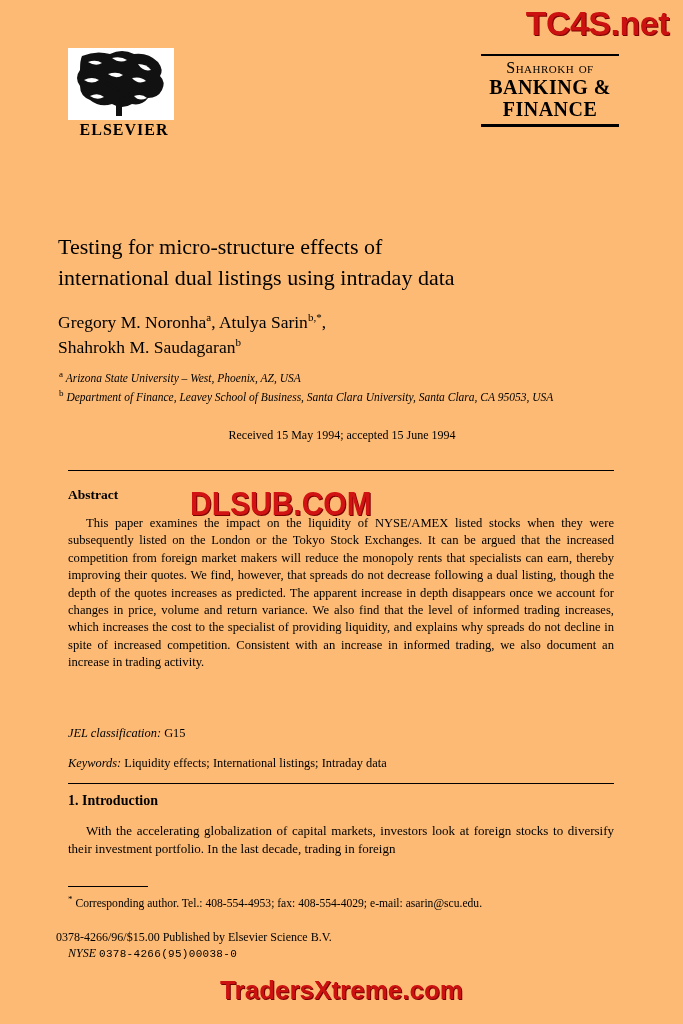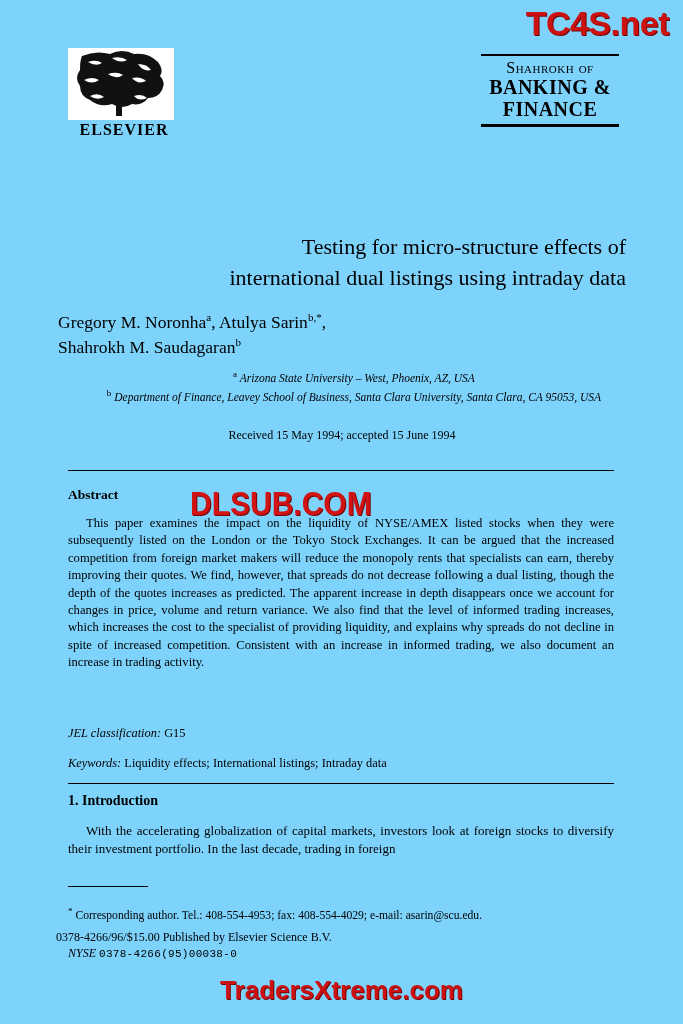--- a/index.html
+++ b/index.html
@@ -13,21 +13,21 @@
     position: relative;
     font-family: "Liberation Serif", serif;
     color: #000;
     overflow: hidden;
   }
   .page {
     position: absolute;
     left: 0; top: 0;
     width: 683px;
     height: 1024px;
-    background: #7dd3fc;
+    background: #fdba74;
   }
 
   
   .wm-top {
     position: absolute;
     right: 14px;
     top: 4px;
     font-family: "Liberation Sans", sans-serif;
     font-weight: bold;
     font-size: 34px;
@@ -113,39 +113,39 @@
   .jbf-l1 { font-size: 16px; font-variant: small-caps; letter-spacing: .5px; }
   .jbf-l2 { font-size: 20px; font-weight: bold; letter-spacing: .5px; line-height: 1.08; }
   .jbf-l3 { font-size: 20px; font-weight: bold; letter-spacing: .5px; line-height: 1.08; }
 
   
   .title {
     position: absolute;
     left: 58px;
     top: 232px;
     width: 568px;
-    text-align: right;
+    text-align: left;
     font-size: 22px;
     line-height: 1.4;
   }
   .authors {
     position: absolute;
     left: 58px;
     top: 310px;
     width: 568px;
     font-size: 17.5px;
     line-height: 1.42;
   }
   .authors sup { font-size: 11px; }
   .affil {
     position: absolute;
-    left: 70px;
+    left: 59px;
     top: 368px;
     width: 568px;
-    text-align: center;
+    text-align: left;
     font-size: 11.5px;
     font-style: italic;
     line-height: 1.45;
   }
   .affil sup { font-style: normal; font-size: 9px; }
   .received {
     position: absolute;
     left: 58px;
     top: 428px;
     width: 568px;
@@ -224,21 +224,20 @@
     width: 80px;
     border-top: 1px solid #000;
   }
   .footnote {
     position: absolute;
     left: 68px;
     top: 893px;
     width: 546px;
     font-size: 11.6px;
     line-height: 1.4;
-    margin-top: 12px;
   }
   .footnote sup { font-size: 9px; }
   .copyright {
     position: absolute;
     left: 56px;
     top: 928px;
     width: 546px;
     font-size: 12px;
     line-height: 1.5;
   }

